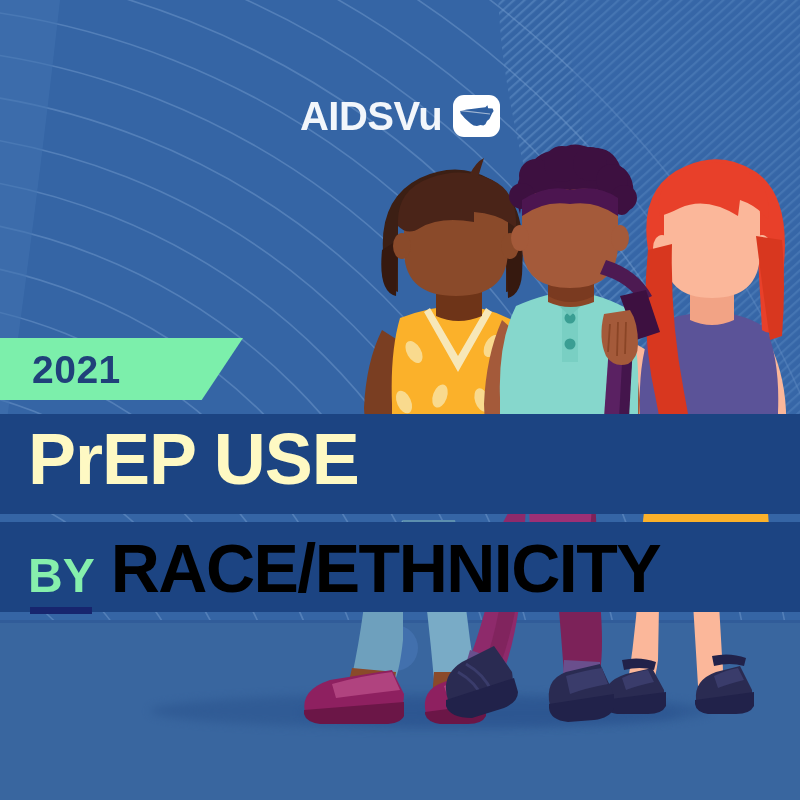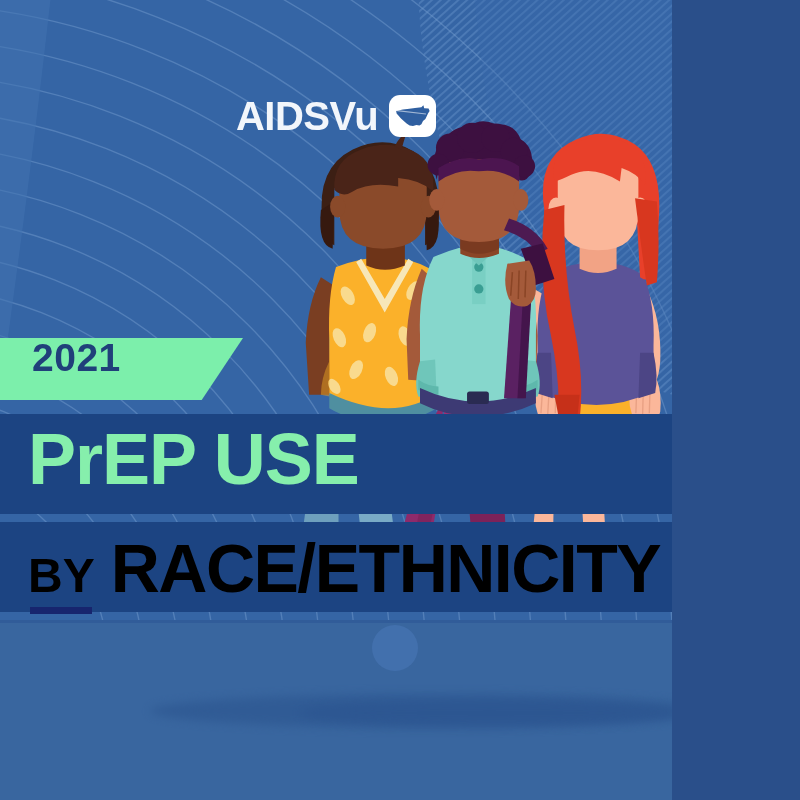--- a/index.html
+++ b/index.html
@@ -1,19 +1,19 @@
 <!DOCTYPE html>
 <html><head>
 <meta charset="utf-8">
 <style>
   html,body{margin:0;padding:0;background:#2a4f8a;}
   body{font-family:"Liberation Sans",sans-serif;}
 
   #poster{
-    position:relative;width:672px;height:800px;overflow:hidden;
+    position:relative;width:800px;height:800px;overflow:hidden;
     background:#3564a4;
   }
 
   
   .bg-base{position:absolute;inset:0;background:#3565a5;}
   .bg-arcs{position:absolute;inset:0;}
   .bg-diag{position:absolute;inset:0;}
   .bg-wedge{position:absolute;inset:0;}
   .bg-ground{
     position:absolute;left:0;right:0;top:620px;height:180px;
@@ -54,38 +54,38 @@
 
   
   .band{position:absolute;left:0;right:0;z-index:35;background:#1c4482;}
   .band-top{top:414px;height:100px;}
   .band-bottom{top:522px;height:90px;}
 
   .badge{
     position:absolute;left:0;top:338px;width:243px;height:62px;z-index:36;
     background:#7cefab;
     clip-path:polygon(0 0, 100% 0, 83% 100%, 0 100%);
-    display:flex;
+    display:flex;align-items:center;
   }
   .badge-text{
     color:#20407a;font-size:39px;font-weight:bold;margin-left:32px;
     letter-spacing:0.5px;line-height:1;
   }
 
   .title-1{
     position:absolute;left:28px;top:423px;z-index:37;
-    color:#86efac;font-size:72px;font-weight:bold;letter-spacing:-1px;
+    color:#fef9c3;font-size:72px;font-weight:bold;letter-spacing:-1px;
     line-height:1;white-space:nowrap;
   }
   .title-2-wrap{
     position:absolute;left:28px;top:534px;z-index:37;
     display:flex;align-items:baseline;gap:16px;white-space:nowrap;
   }
   .title-by{
-    position:relative;color:#000000;font-size:48px;font-weight:bold;
+    position:relative;color:#86efac;font-size:48px;font-weight:bold;
     line-height:1;letter-spacing:0px;
   }
   .title-by::after{
     content:"";position:absolute;left:2px;right:3px;bottom:-14px;height:7px;
     background:#17256e;
   }
   .title-rest{
     color:#000000;font-size:68px;font-weight:bold;letter-spacing:-1.5px;
     line-height:1;
   }

